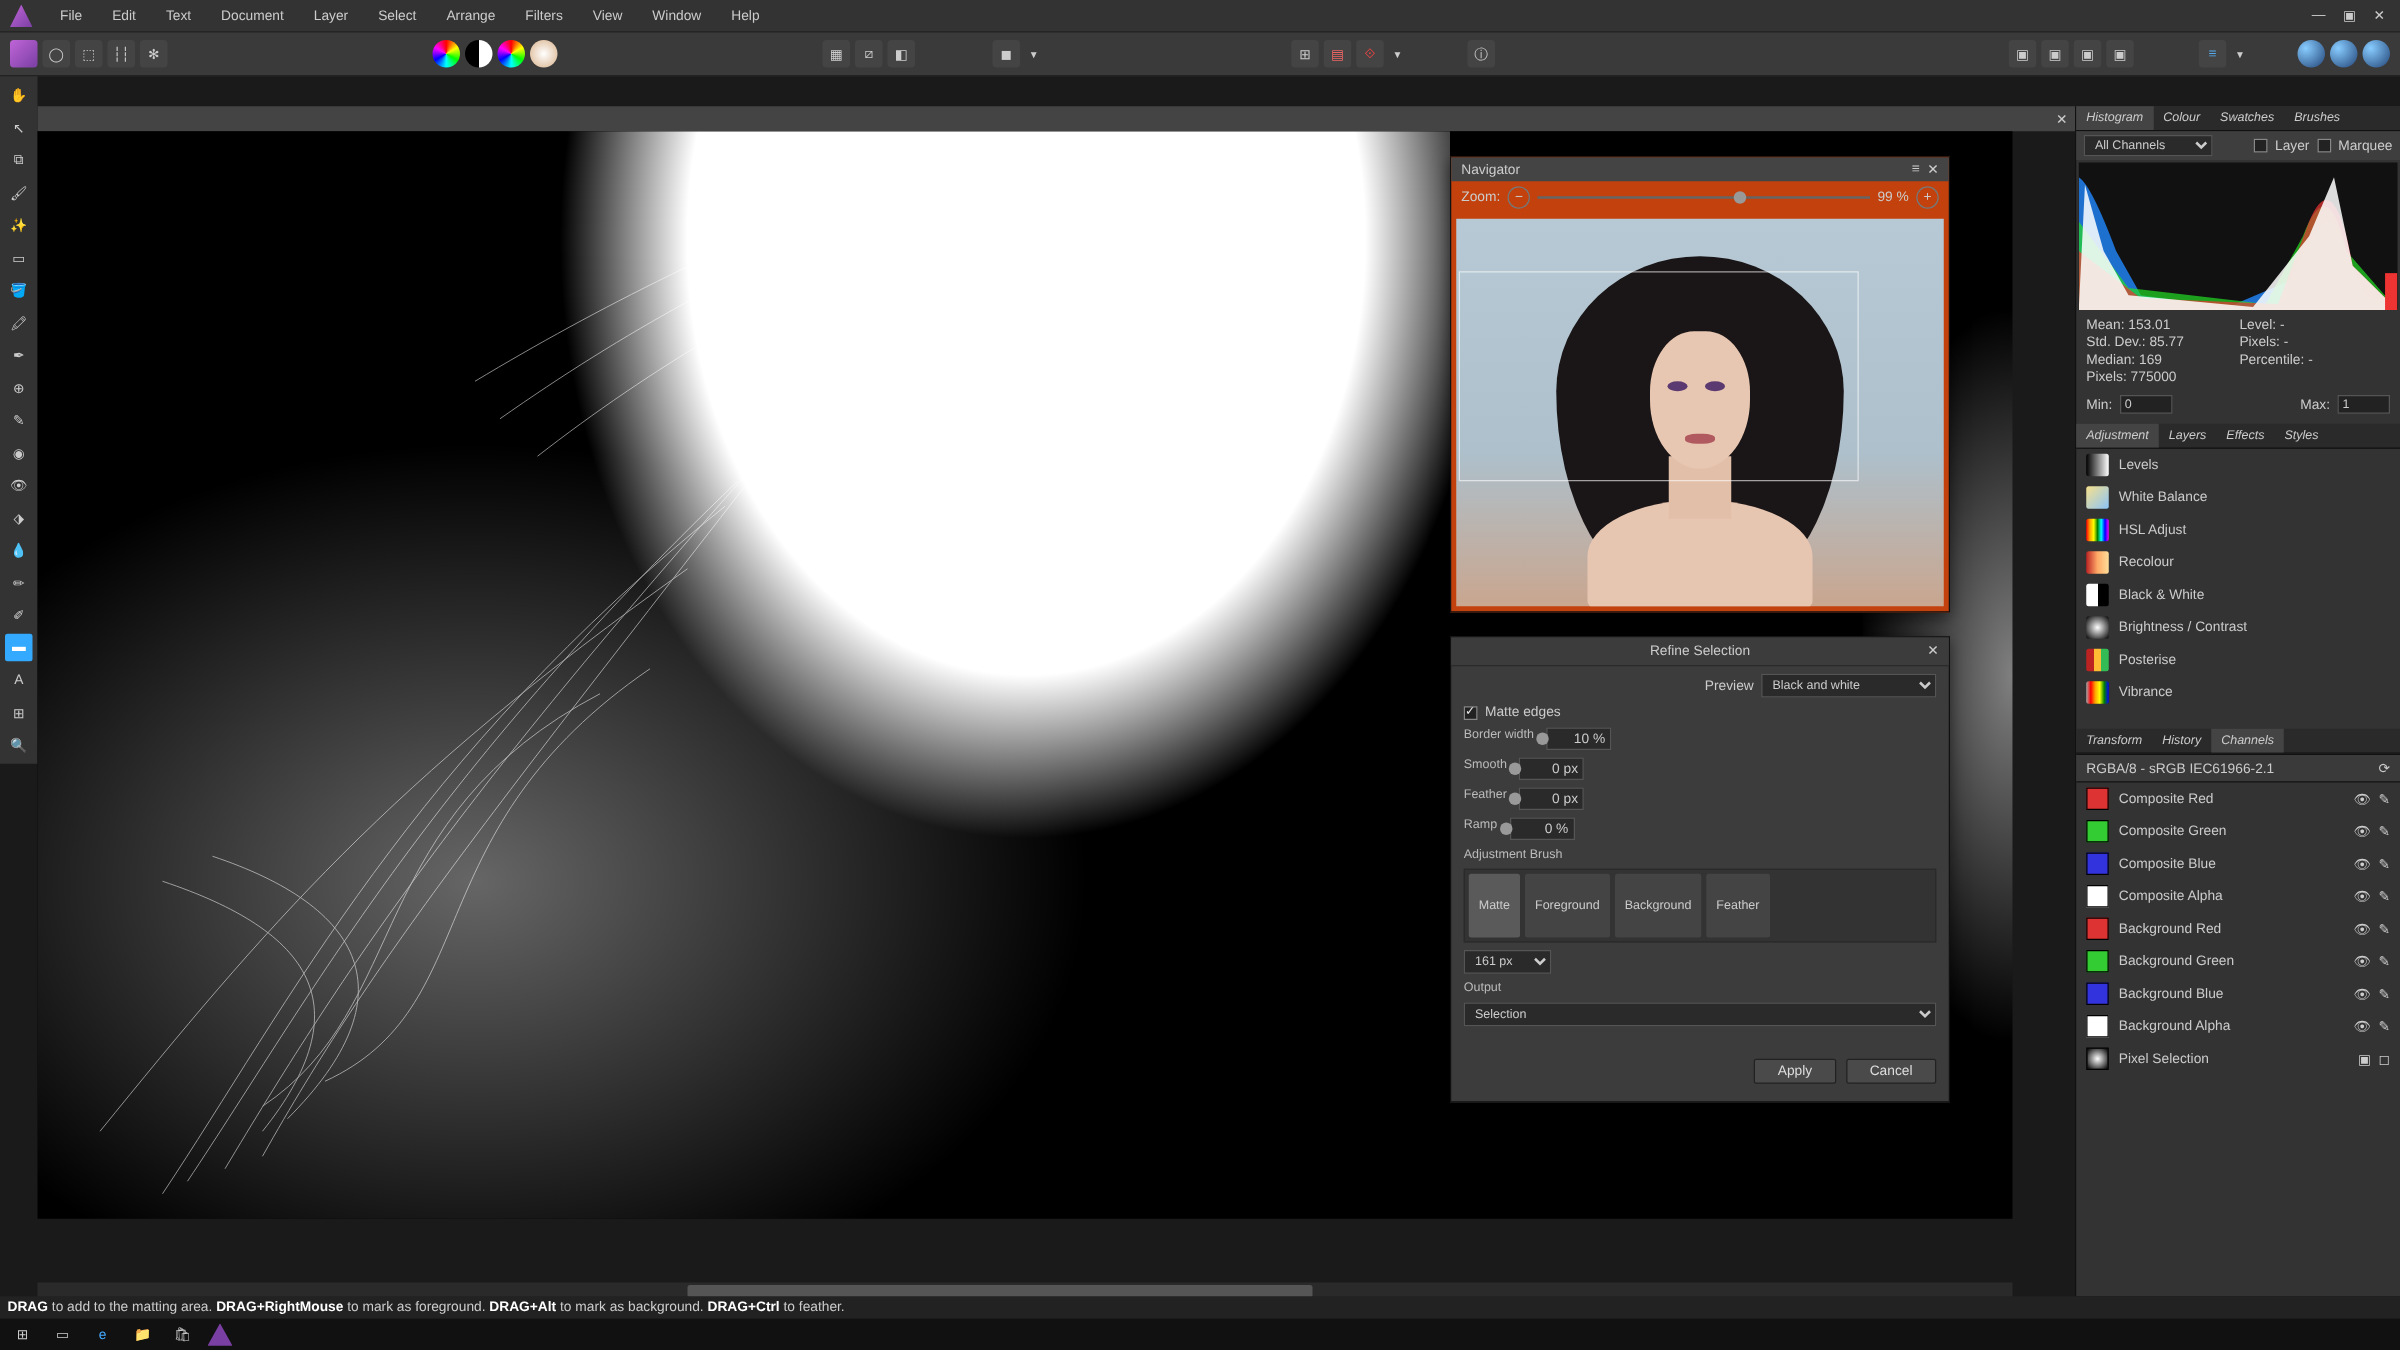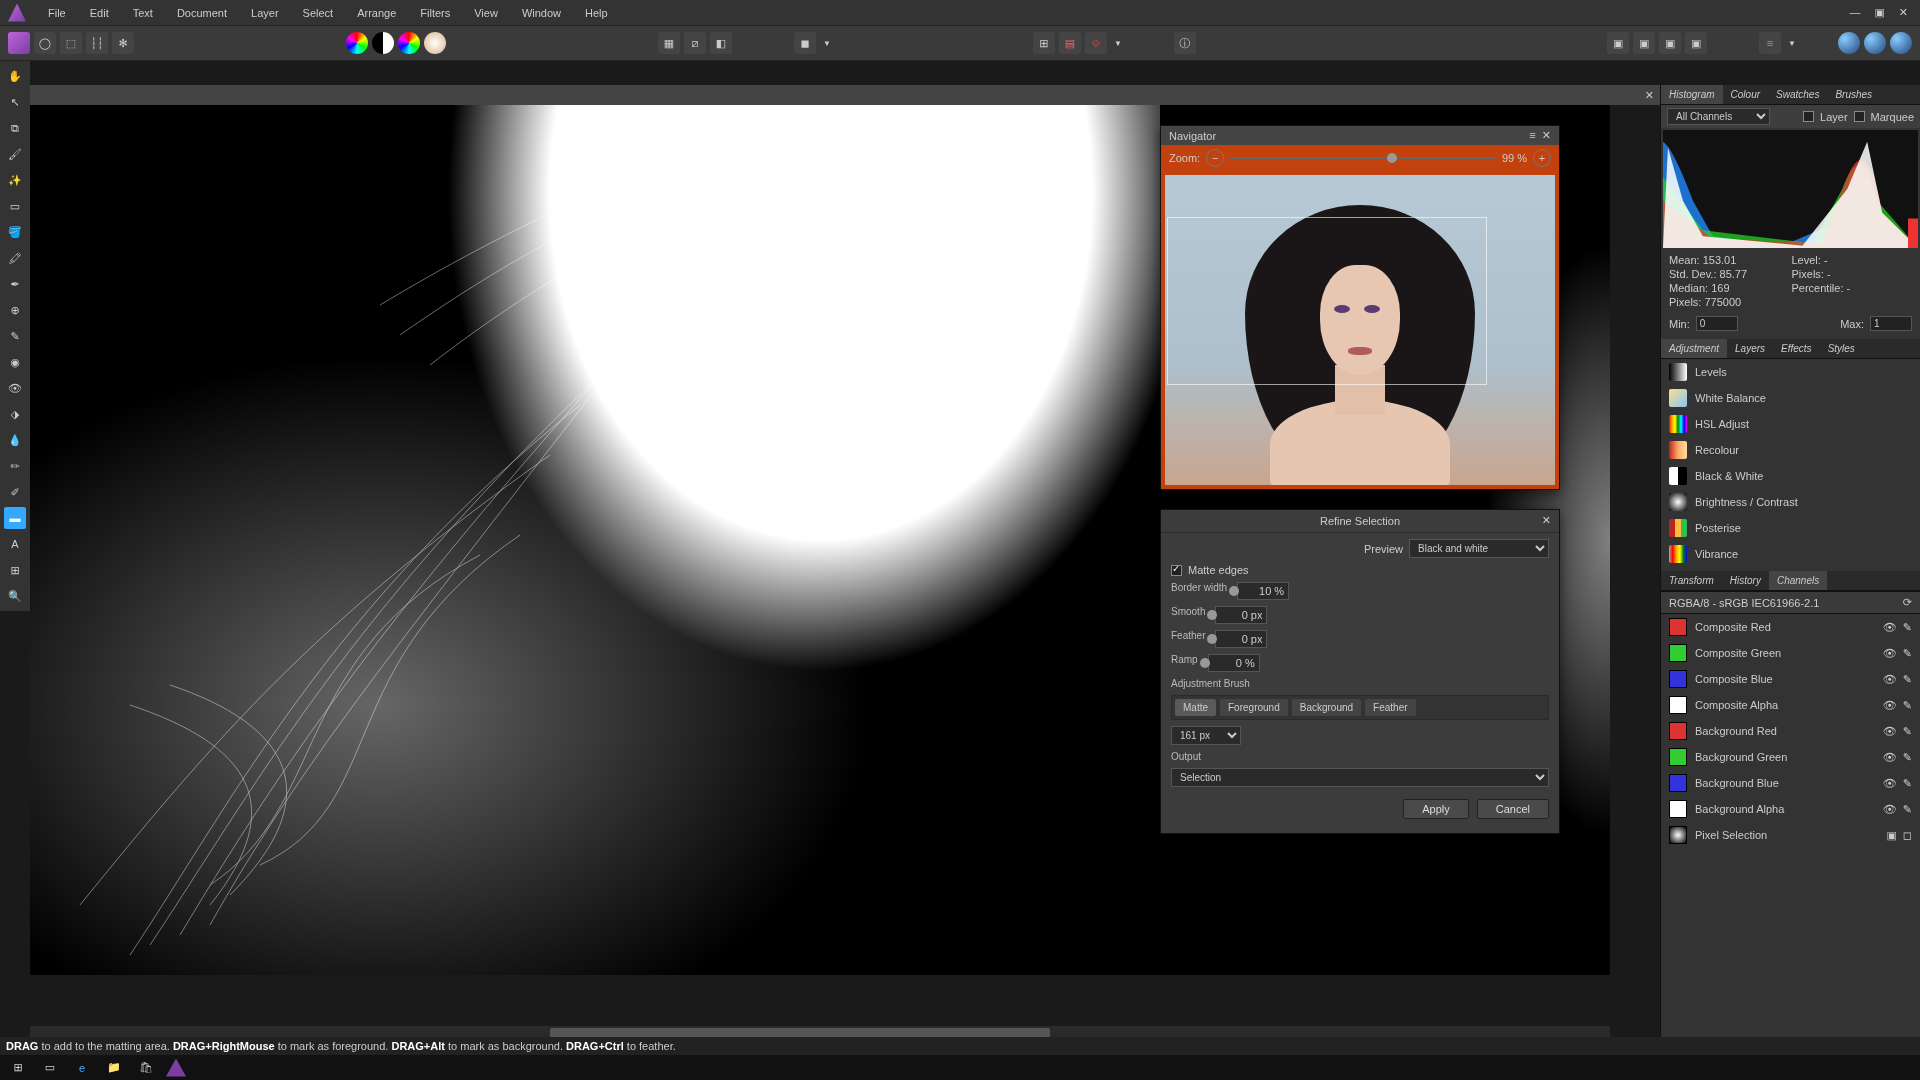--- a/index.html
+++ b/index.html
@@ -94,23 +94,23 @@
 .refine .body { padding:6px 10px; display:flex; flex-direction:column; gap:6px; }
 .refine .row { display:flex; align-items:center; gap:6px; }
 .refine select,.refine input[type=text] { background:#2a2a2a; border:1px solid #555; color:#ccc; font-size:10px; padding:2px 4px; }
 .refine select { min-width:140px; }
 .refine .slider-row { display:flex; flex-direction:row; gap:2px; }
 .refine .slider-line { display:flex; align-items:center; gap:8px; }
 .refine .sl { flex:1; height:2px; background:#666; position:relative; }
 .refine .sl .kn { position:absolute; top:-4px; width:10px; height:10px; border-radius:50%; background:#999; }
 .refine .valbox { width:52px; text-align:right; background:#2a2a2a; border:1px solid #555; padding:2px 4px; }
 .refine .brush-tabs { display:flex; gap:4px; background:#333; padding:3px; border:1px solid #2a2a2a; }
-.refine .brush-tabs .bt { padding:3px 8px; background:#444; cursor:pointer; border-radius:2px; font-size:10px; }
+.refine .brush-tabs .bt { padding:20px 8px; background:#444; cursor:pointer; border-radius:2px; font-size:10px; }
 .refine .brush-tabs .bt.active { background:#5a5a5a; }
-.refine .btns { display:flex; justify-content:flex-end; gap:8px; margin-top:6px; }
+.refine .btns { display:flex; justify-content:flex-end; gap:8px; margin-top:20px; }
 .refine .btns button { background:#4a4a4a; border:1px solid #222; color:#ddd; padding:3px 18px; cursor:pointer; border-radius:2px; }
 .refine .section-label { font-size:10px; color:#bbb; }
 .refine .full-select { width:100%; }
 
 .chk { width:11px; height:11px; border:1px solid #888; background:#222; display:inline-block; position:relative; }
 .chk.on::after { content:"✓"; position:absolute; top:-3px; left:0; font-size:10px; color:#eee; }
 
 
 svg { display:block; }
 
@@ -427,21 +427,21 @@
       <div class="adj-row">
         <div class="adj-ico" style="background: linear-gradient(90deg, rgb(187, 34, 34) 33%, rgb(255, 187, 51) 33%, rgb(255, 187, 51) 66%, rgb(51, 187, 85) 66%);"></div>
         <span>Posterise</span>
       </div>
       <div class="adj-row">
         <div class="adj-ico" style="background: linear-gradient(90deg, rgb(170, 170, 170), red, orange, yellow, green, blue);"></div>
         <span>Vibrance</span>
       </div>
     </div>
 
-  <div class="tabs" id="ch-tabs" style="margin-top:4px">
+  <div class="tabs" id="ch-tabs" style="margin-top:16px">
       <div class="t">Transform</div>
       <div class="t">History</div>
       <div class="t active">Channels</div>
     </div>
   <div class="color-profile">
     <span>RGBA/8 - sRGB IEC61966-2.1</span>
     <span class="reload">⟳</span>
   </div>
   <div class="ch-list" id="ch-list">
       <div class="row">

